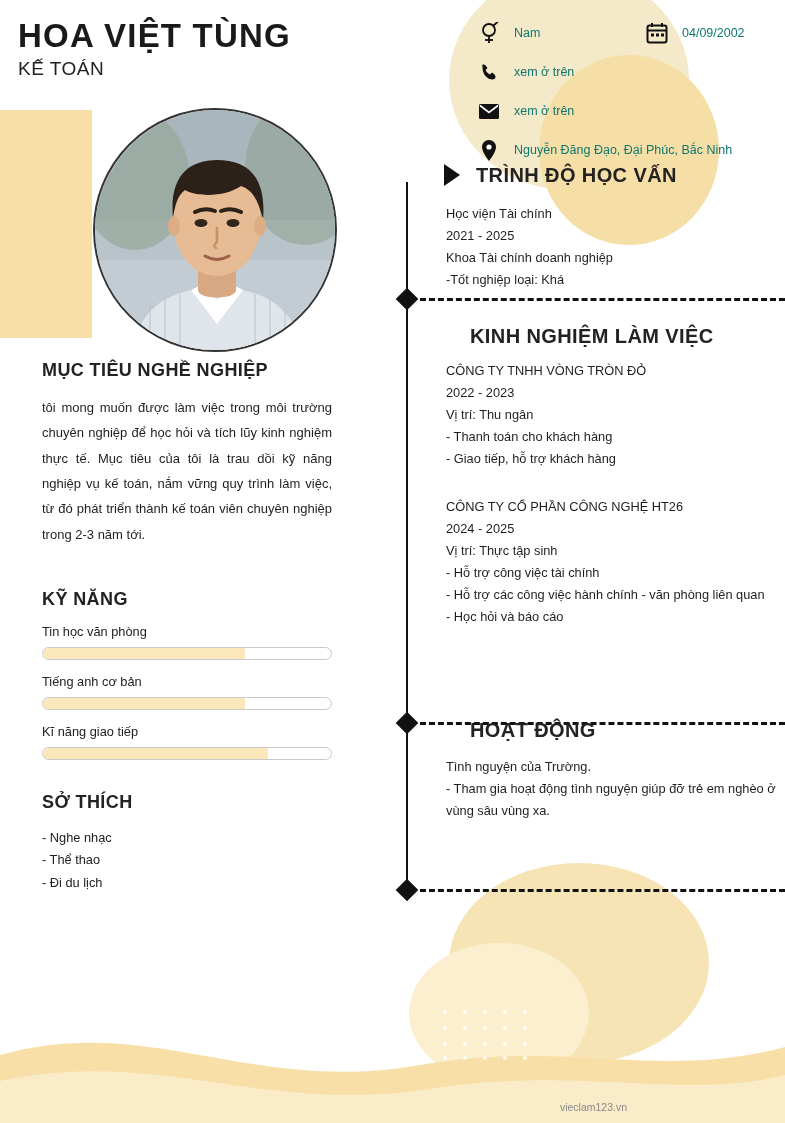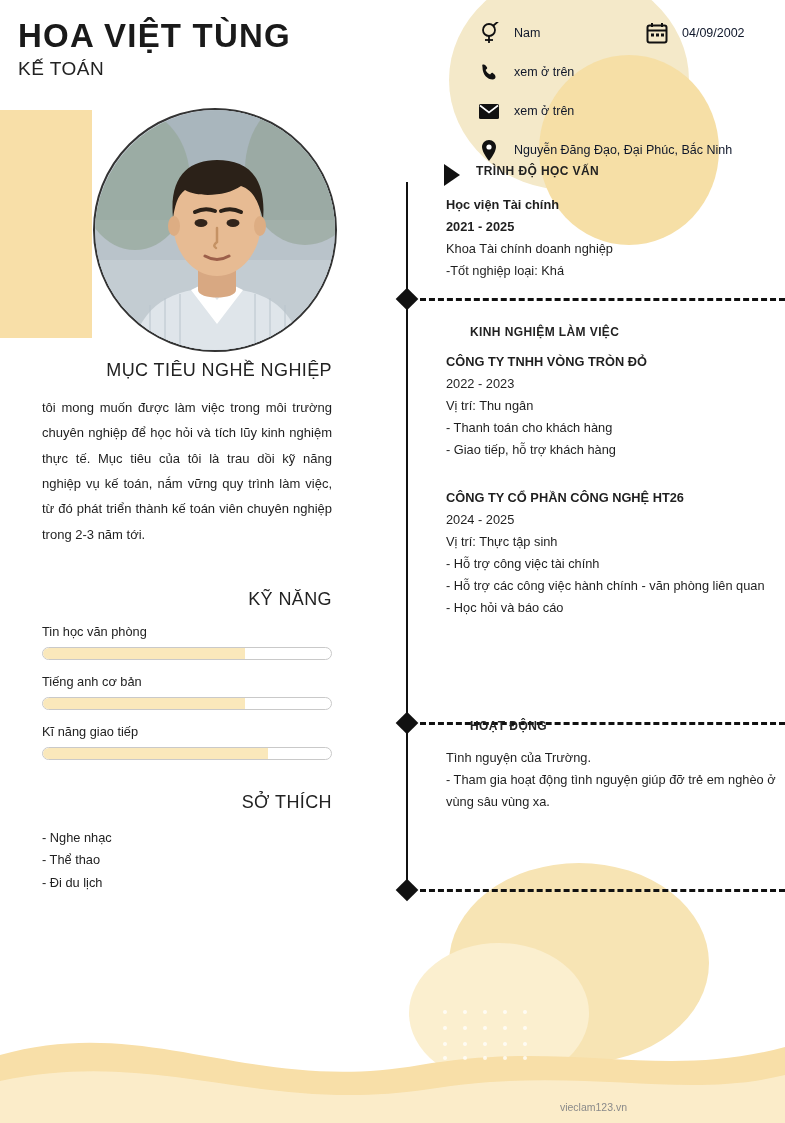--- a/index.html
+++ b/index.html
@@ -66,38 +66,38 @@
     font-size: 12.5px;
   }
   .contact-row {
     display: flex; align-items: center; margin-bottom: 13px;
   }
   .contact-row .ic {
     width: 26px; height: 26px; flex: 0 0 26px;
     display: flex; align-items: center; justify-content: center;
     margin-right: 12px;
   }
-  .contact-row .txt { font-size: 12.5px; color: #0f172a; }
+  .contact-row .txt { font-size: 12.5px; color: #0f766e; }
   .contact-top { display: flex; }
   .contact-top .col2 { margin-left: 20px; }
 
   
   .photo-wrap {
     position: absolute; left: 93px; top: 108px;
     width: 244px; height: 244px; border-radius: 50%;
     border: 2px solid #333; overflow: hidden; background: #cfd6dc;
   }
   .photo-svg { width: 244px; height: 244px; display: block; }
 
   
   .left-col {
     position: absolute; left: 42px; top: 360px; width: 290px;
   }
   .sec-title {
-    text-align: right; font-size: 18px; font-weight: normal;
+    text-align: left; font-size: 18px; font-weight: bold;
     letter-spacing: .4px; margin-bottom: 14px;
   }
   .objective {
     font-size: 13px; line-height: 1.95; text-align: justify; color: #1f1f1f;
   }
   .skills-title { margin-top: 42px; }
   .skill { margin-top: 4px; }
   .skill-label { font-size: 12.8px; margin-bottom: 8px; }
   .bar {
     height: 13px; border: 1px solid #c9c9c9; border-radius: 7px;
@@ -124,24 +124,24 @@
   .tl-head-arrow {
     position: absolute; left: 444px;
     width: 0; height: 0;
     border-top: 11px solid transparent;
     border-bottom: 11px solid transparent;
     border-left: 16px solid #111;
   }
 
   .r-sec { position: absolute; left: 446px; width: 330px; }
   .r-title {
-    font-size: 12px; font-weight: bold; letter-spacing: .4px;
+    font-size: 20px; font-weight: bold; letter-spacing: .4px;
   }
   .r-line { font-size: 12.8px; line-height: 1.72; color: #1f1f1f; }
-  .r-strong { font-weight: bold; }
+  .r-strong { font-weight: normal; }
 
   
   .footer-url {
     position: absolute; right: 22px; bottom: 10px;
     font-size: 10.5px; color: #8a8a8a;
   }
 </style>
 </head>
 <body>
 

